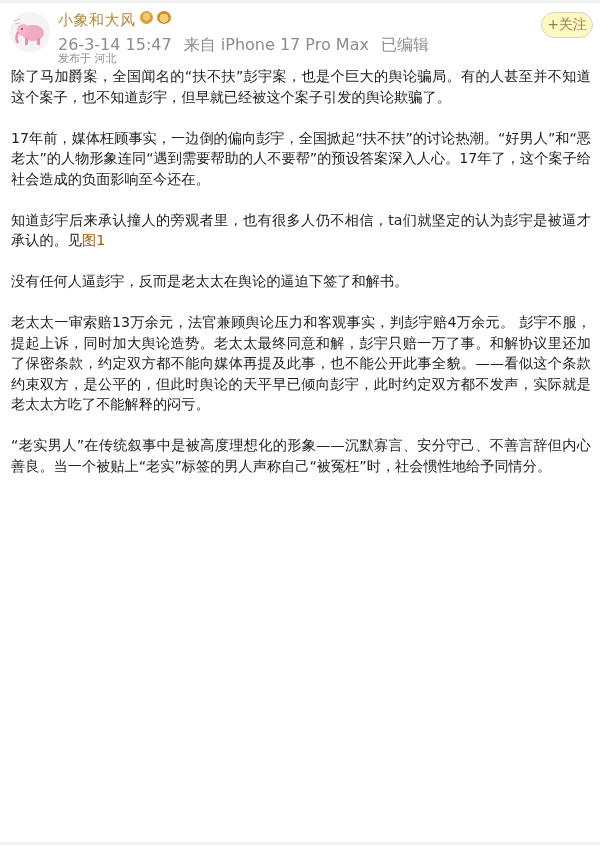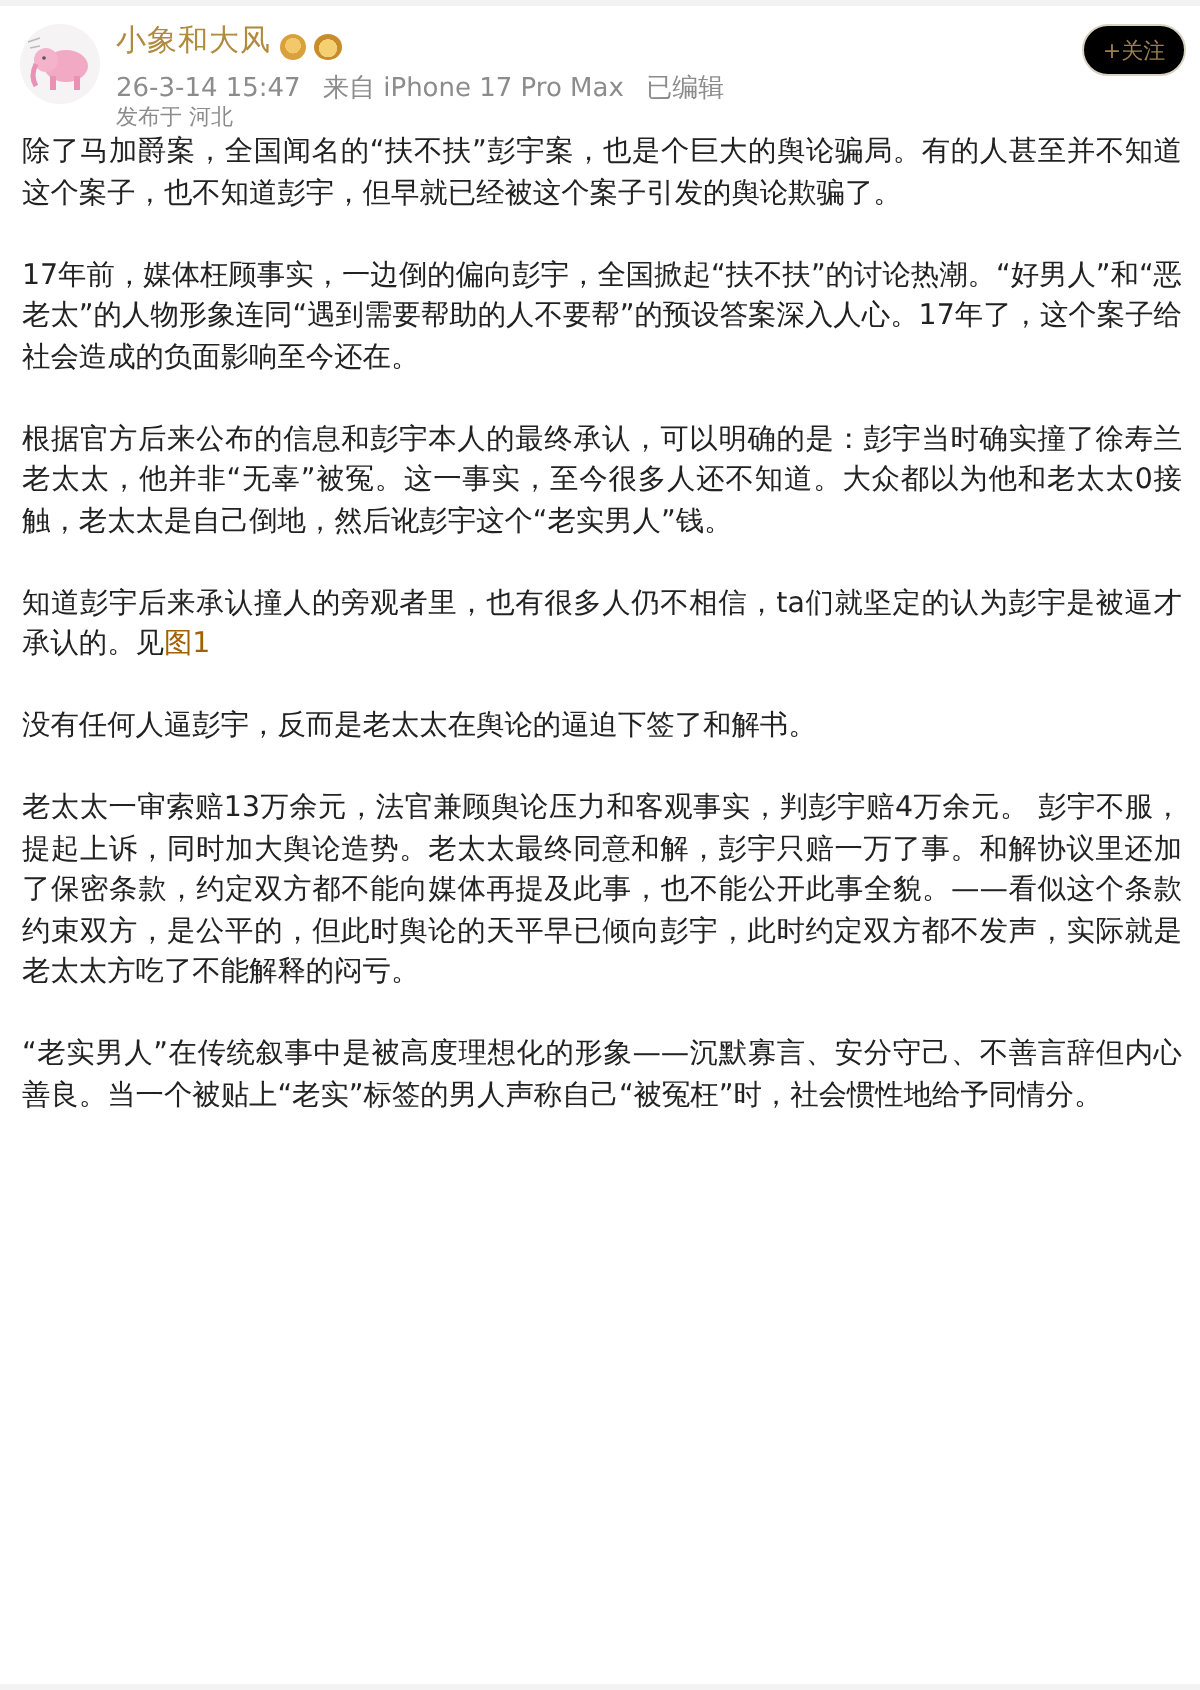--- a/index.html
+++ b/index.html
@@ -10,39 +10,39 @@
   }
   .topline { position: absolute; left: 0; top: 0; width: 600px; height: 3px; background: #f2f2f2; }
   .header { position: absolute; left: 0; top: 0; width: 600px; height: 68px; }
   .avatar {
     position: absolute; left: 10px; top: 12px; width: 40px; height: 40px;
     border-radius: 50%; background: #f6f3f4; overflow: hidden;
   }
   .avatar svg { display: block; }
   .user-name {
     position: absolute; left: 58px; top: 11px; font-size: 15px; color: #b08a3e;
-    letter-spacing: 0.5px; display: flex; align-items: flex-end;
+    letter-spacing: 0.5px; display: flex; align-items: flex-start;
   }
   .badge {
     display: inline-block; width: 13px; height: 13px; border-radius: 50%;
     margin-left: 4px; vertical-align: middle;
   }
   .badge.crown { background: radial-gradient(circle at 50% 45%, #f3c86a 0 40%, #d9a13c 41% 100%); }
   .badge.face { background: radial-gradient(circle at 50% 55%, #f5d073 0 45%, #c98c2a 46% 100%); width: 14px; }
   .meta {
-    position: absolute; left: 58px; top: 35px; font-size: 13px; color: #8c8c8c;
+    position: absolute; left: 58px; top: 35px; font-size: 16px; color: #8c8c8c;
     white-space: nowrap;
   }
   .meta span { margin-right: 7px; }
   .location { position: absolute; left: 58px; top: 51px; font-size: 11px; color: #8c8c8c; white-space: nowrap; }
   .follow-btn {
     position: absolute; left: 541px; top: 12px; width: 52px; height: 26px;
     border: 1px solid #d9d2c3; border-radius: 14px; box-sizing: border-box;
-    font-size: 11px; color: #9a8150; display: flex; align-items: center; justify-content: center;
-    background: #000000;
+    font-size: 14px; color: #9a8150; display: flex; align-items: center; justify-content: center;
+    background: #fef9c3;
   }
   .content {
     position: absolute; left: 11px; top: 66px; width: 580px;
     font-size: 14.2px; line-height: 20.5px; color: #222;
   }
   .content p { margin: 0 0 20.5px 0; text-align: justify; }
   .content p:last-child { margin-bottom: 0; }
   .link-light { color: #a16207; }
   .bottomline { position: absolute; left: 0; top: 842px; width: 600px; height: 3px; background: #f3f3f3; }
 </style>
@@ -77,21 +77,20 @@
     <span>已编辑</span>
   </div>
   <div class="location">发布于 河北</div>
 
   <div class="follow-btn">+关注</div>
 </div>
 
 <div class="content">
   <p>除了马加爵案，全国闻名的“扶不扶”彭宇案，也是个巨大的舆论骗局。有的人甚至并不知道这个案子，也不知道彭宇，但早就已经被这个案子引发的舆论欺骗了。</p>
   <p>17年前，媒体枉顾事实，一边倒的偏向彭宇，全国掀起“扶不扶”的讨论热潮。“好男人”和“恶老太”的人物形象连同“遇到需要帮助的人不要帮”的预设答案深入人心。17年了，这个案子给社会造成的负面影响至今还在。</p>
-  <p>根据官方后来公布的信息和彭宇本人的最终承认，可以明确的是：彭宇当时确实撞了徐寿兰老太太，他并非“无辜”被冤。这一事实，至今很多人还不知道。大众都以为他和老太太0接触，老太太是自己倒地，然后讹彭宇这个“老实男人”钱。</p>
   <p><span>知道彭宇后来承认撞人的旁观者里，也有很多人仍不相信，ta们就坚定的认为彭宇是被逼才承认的。见</span><span class="link-light">图1</span></p>
   <p>没有任何人逼彭宇，反而是老太太在舆论的逼迫下签了和解书。</p>
   <p>老太太一审索赔13万余元，法官兼顾舆论压力和客观事实，判彭宇赔4万余元。 彭宇不服，提起上诉，同时加大舆论造势。老太太最终同意和解，彭宇只赔一万了事。和解协议里还加了保密条款，约定双方都不能向媒体再提及此事，也不能公开此事全貌。——看似这个条款约束双方，是公平的，但此时舆论的天平早已倾向彭宇，此时约定双方都不发声，实际就是老太太方吃了不能解释的闷亏。</p>
   <p>“老实男人”在传统叙事中是被高度理想化的形象——沉默寡言、安分守己、不善言辞但内心善良。当一个被贴上“老实”标签的男人声称自己“被冤枉”时，社会惯性地给予同情分。</p>
 
 </div>
 
 <div class="bottomline"></div>
 
 </body></html>

